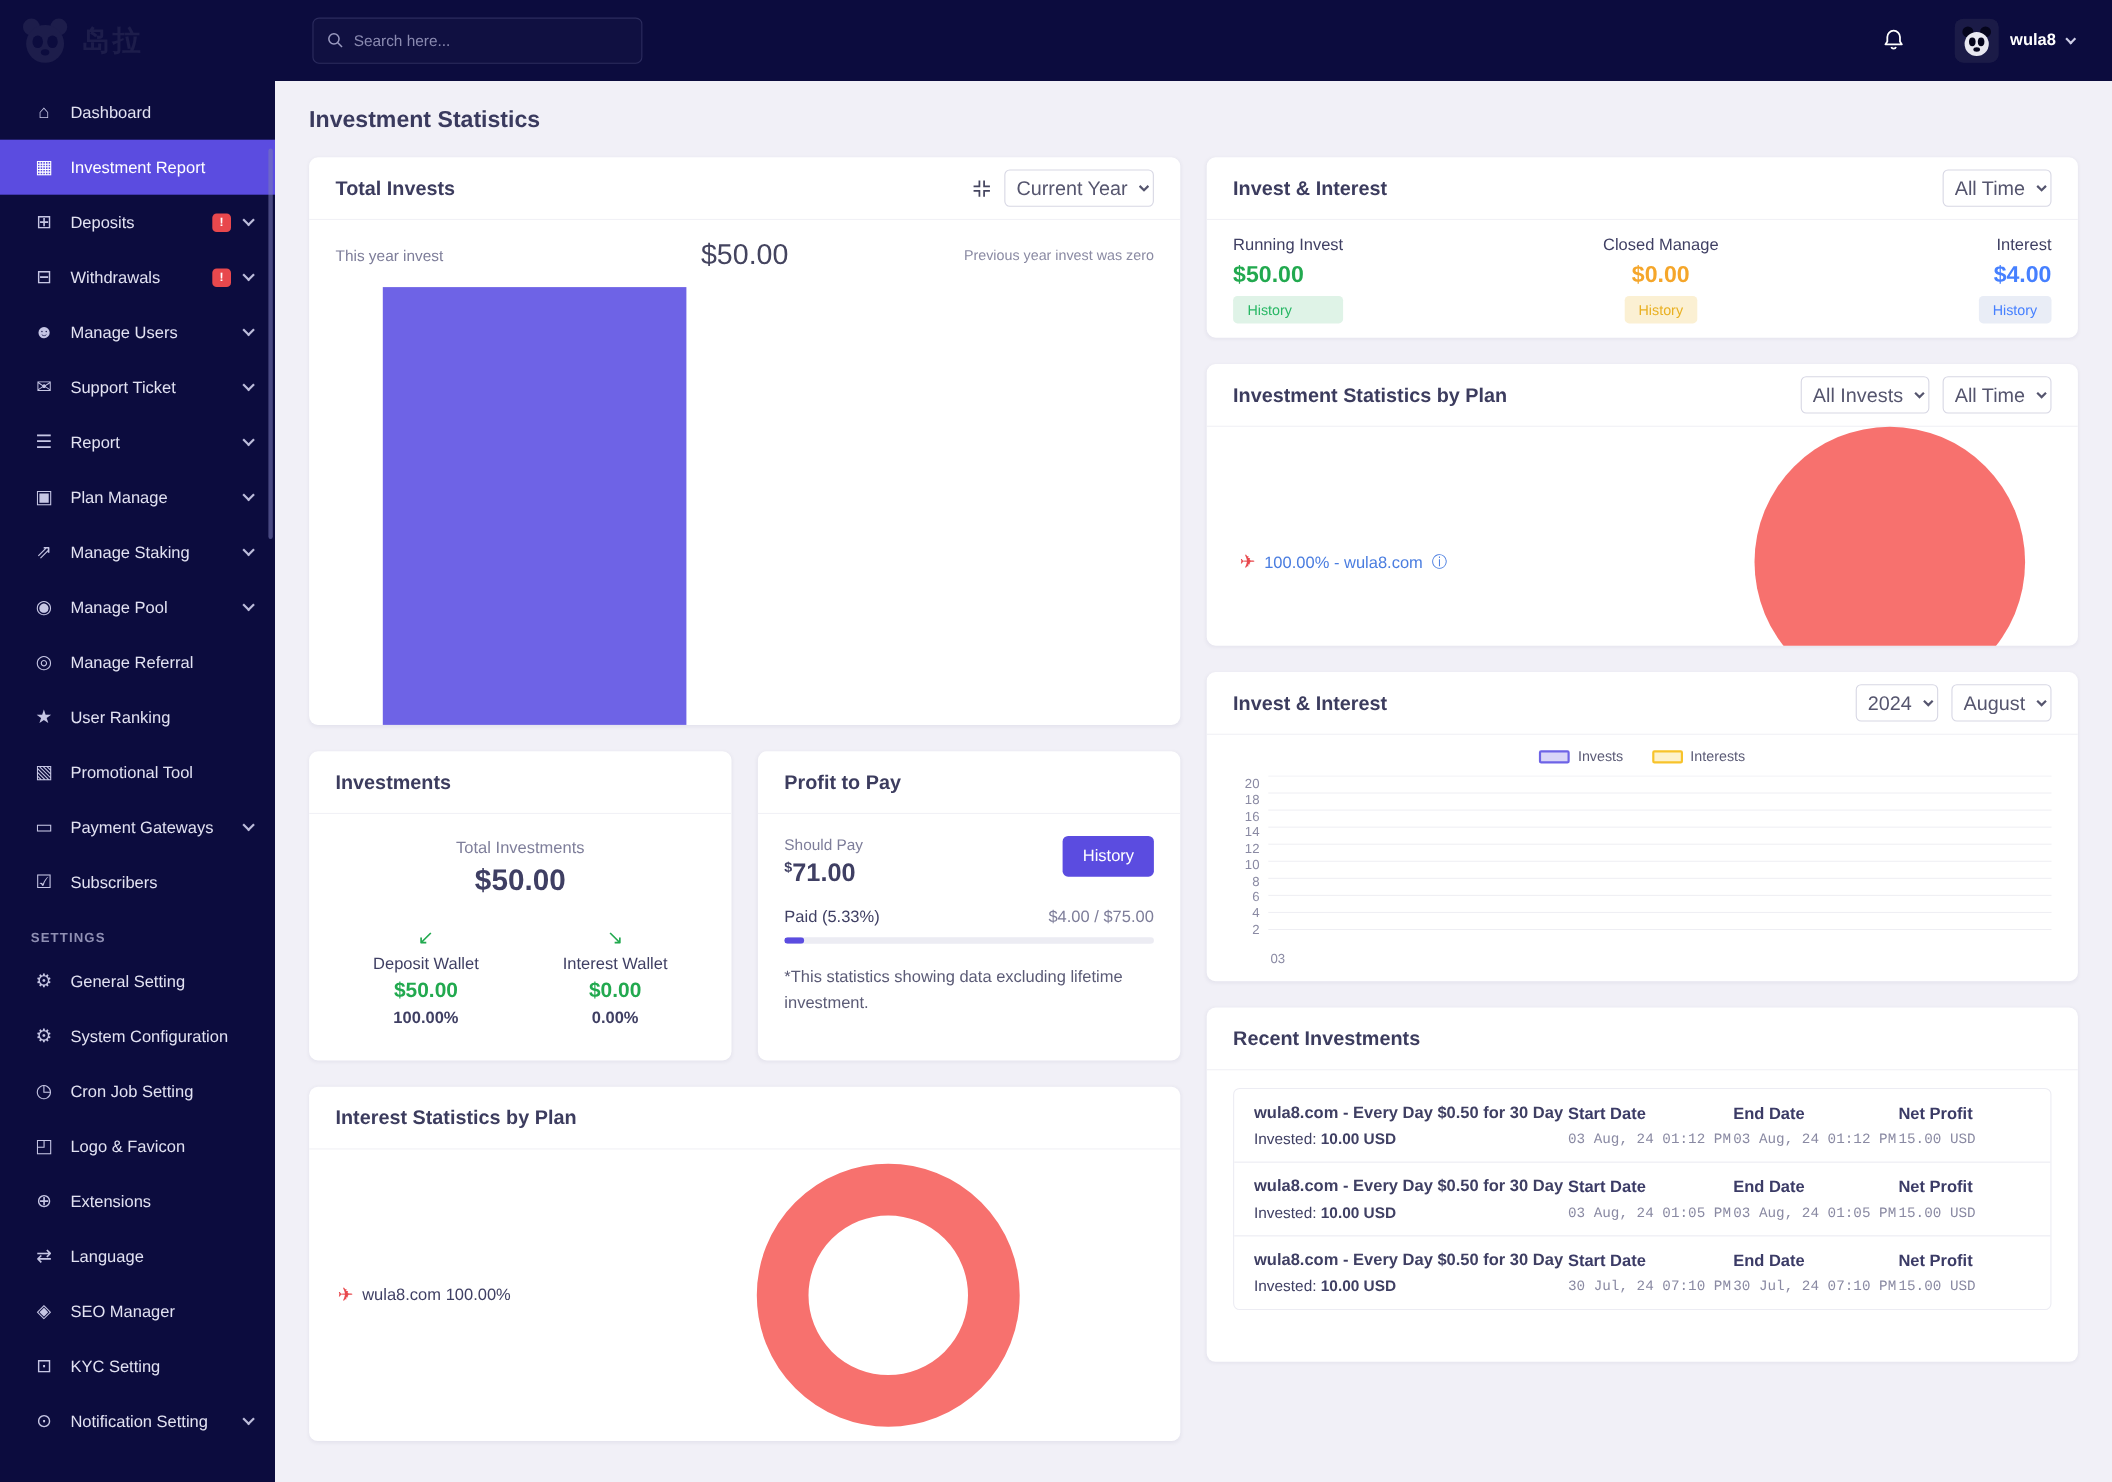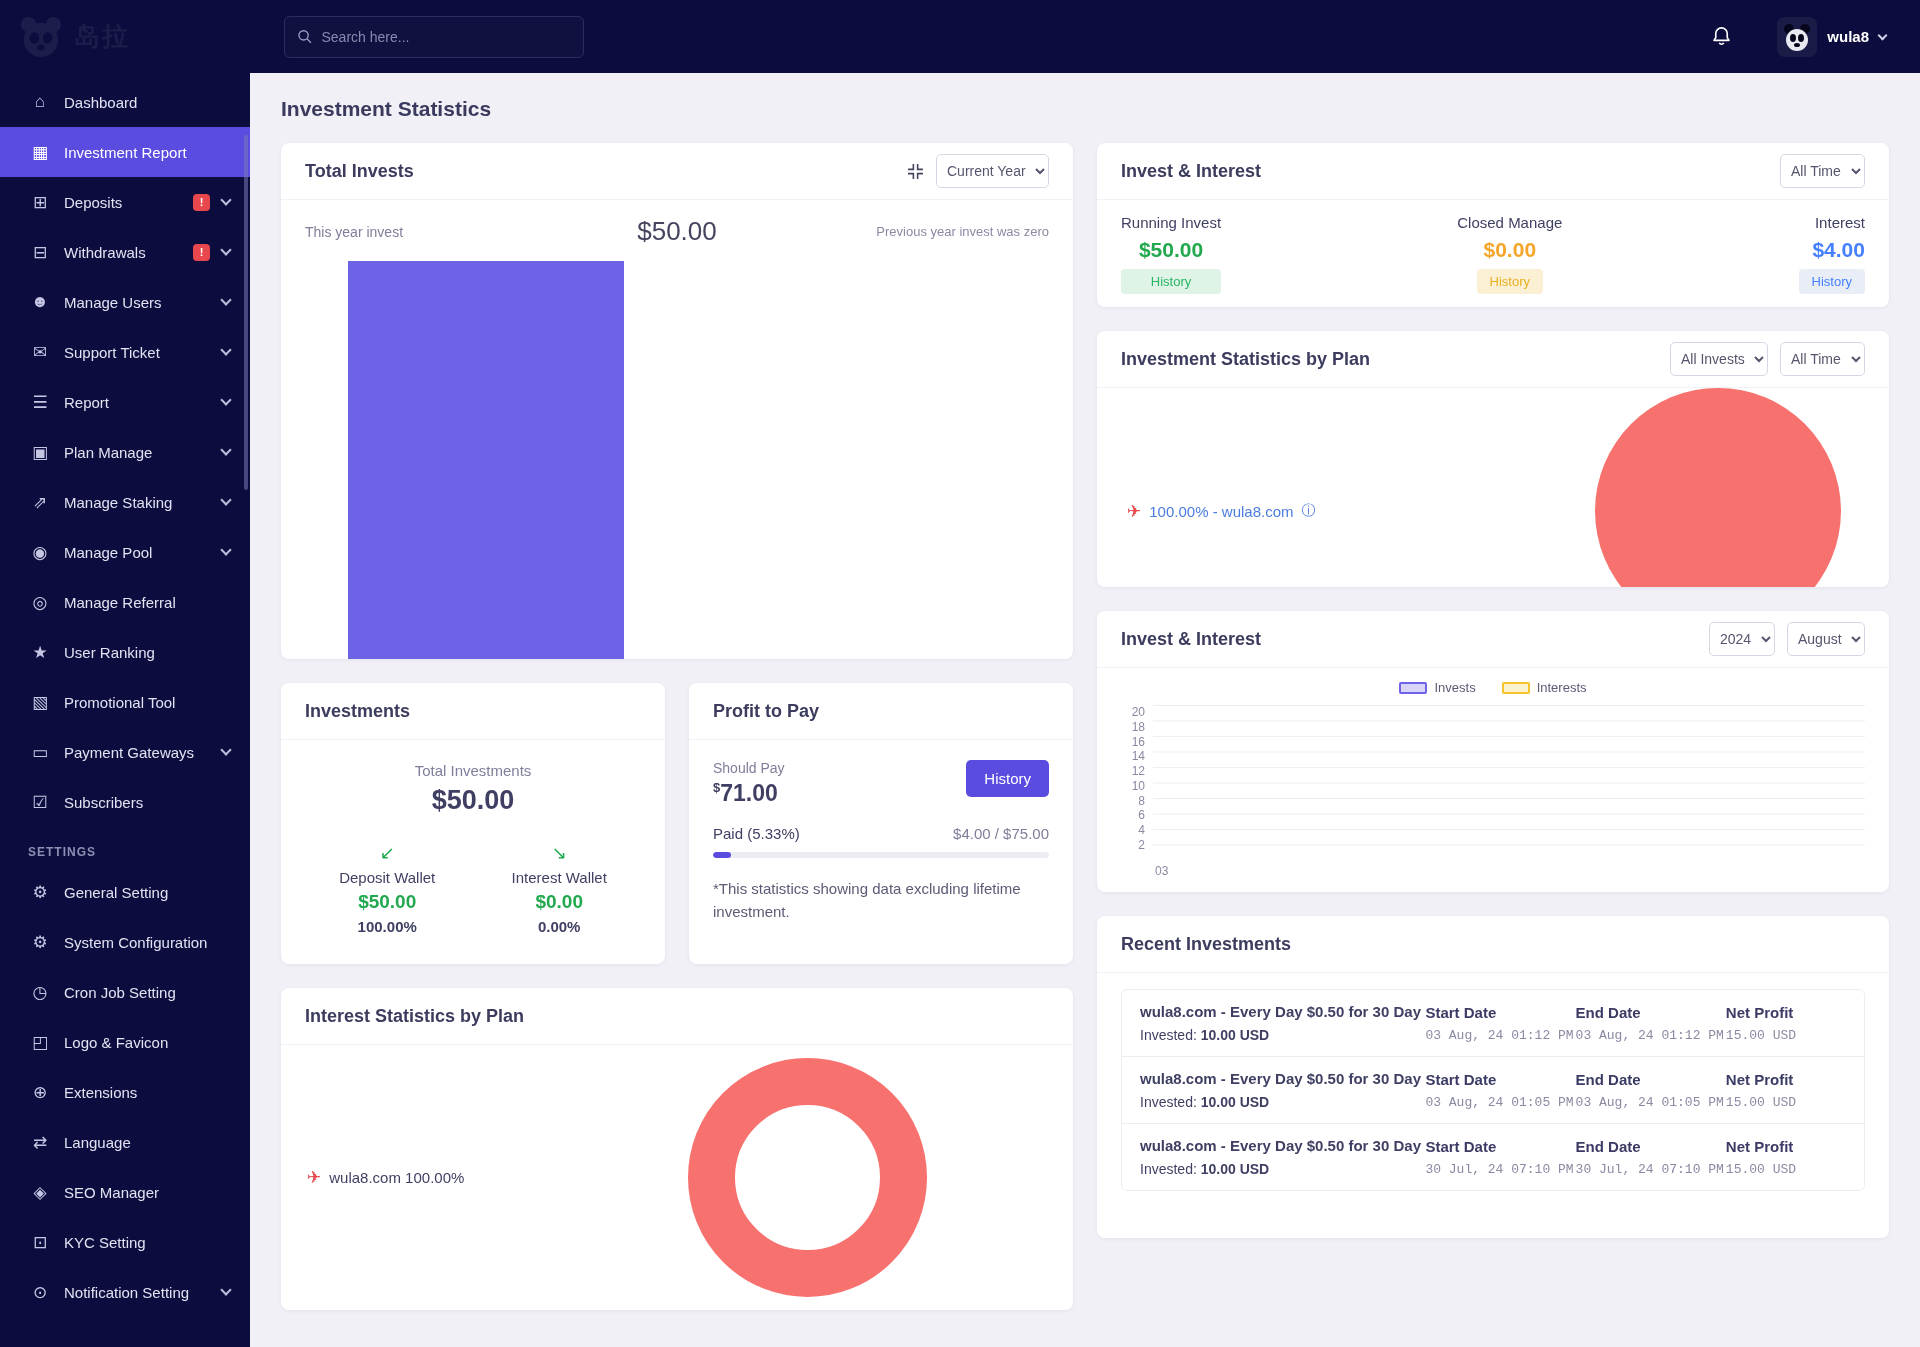--- a/index.html
+++ b/index.html
@@ -79,39 +79,39 @@
     display:flex; flex-direction:column; overflow:hidden;
   }
   .card-header {
     display:flex; align-items:center; justify-content:space-between;
     padding:0 24px; border-bottom:1px solid #f1f1f6; min-height:57px;
   }
   .card-title { font-size:18px; font-weight:600; color:#3c3c5e; }
   .hdr-right { display:flex; align-items:center; gap:12px; }
   .sel {
     height:34px; border:1px solid #d7d7e4; border-radius:5px; background:#fff;
-    color:#55556e; font-size:14px; padding:0 6px; font-family:"Liberation Sans","DejaVu Sans",sans-serif;
+    color:#55556e; font-size:18px; padding:0 6px; font-family:"Liberation Sans","DejaVu Sans",sans-serif;
   }
 
   
   .card-total-invests { height:516px; }
   .ti-meta {
     display:grid; grid-template-columns:1fr auto 1fr; align-items:center;
     padding:16px 24px 4px 24px;
   }
   .ti-label { font-size:14px; color:#7e7e9a; }
   .ti-value { font-size:26px; font-weight:500; color:#44445f; }
   .ti-note { font-size:13px; color:#8a8aa3; text-align:right; }
   .ti-chart { flex:1; position:relative; margin:10px 14px 0 14px; }
   .ti-bar { position:absolute; left:7%; bottom:0; top:0; width:36%; background:#6e63e6; }
 
   
   .card-ii { height:164px; }
   .ii-body { display:flex; justify-content:space-between; padding:14px 24px 16px 24px; }
-  .ii-col { display:flex; flex-direction:column; gap:7px;text-align:center; }
+  .ii-col { display:flex; flex-direction:column; gap:7px; }
   .ii-col.center { align-items:center; }
   .ii-col.right { align-items:flex-end; }
   .ii-label { font-size:15px; font-weight:500; color:#3f3f63; }
   .ii-value { font-size:21px; font-weight:bold; }
   .v-green { color:#22a94f; } .v-orange { color:#f5a62a; } .v-blue { color:#4680ff; }
   .pill { font-size:13px; padding:5px 13px; border-radius:4px; cursor:pointer; }
   .pill-green { background:#dff3e7; color:#28b765; }
   .pill-yellow { background:#fbf0d3; color:#e9b022; }
   .pill-blue { background:#e9edf6; color:#4680ff; }
 

